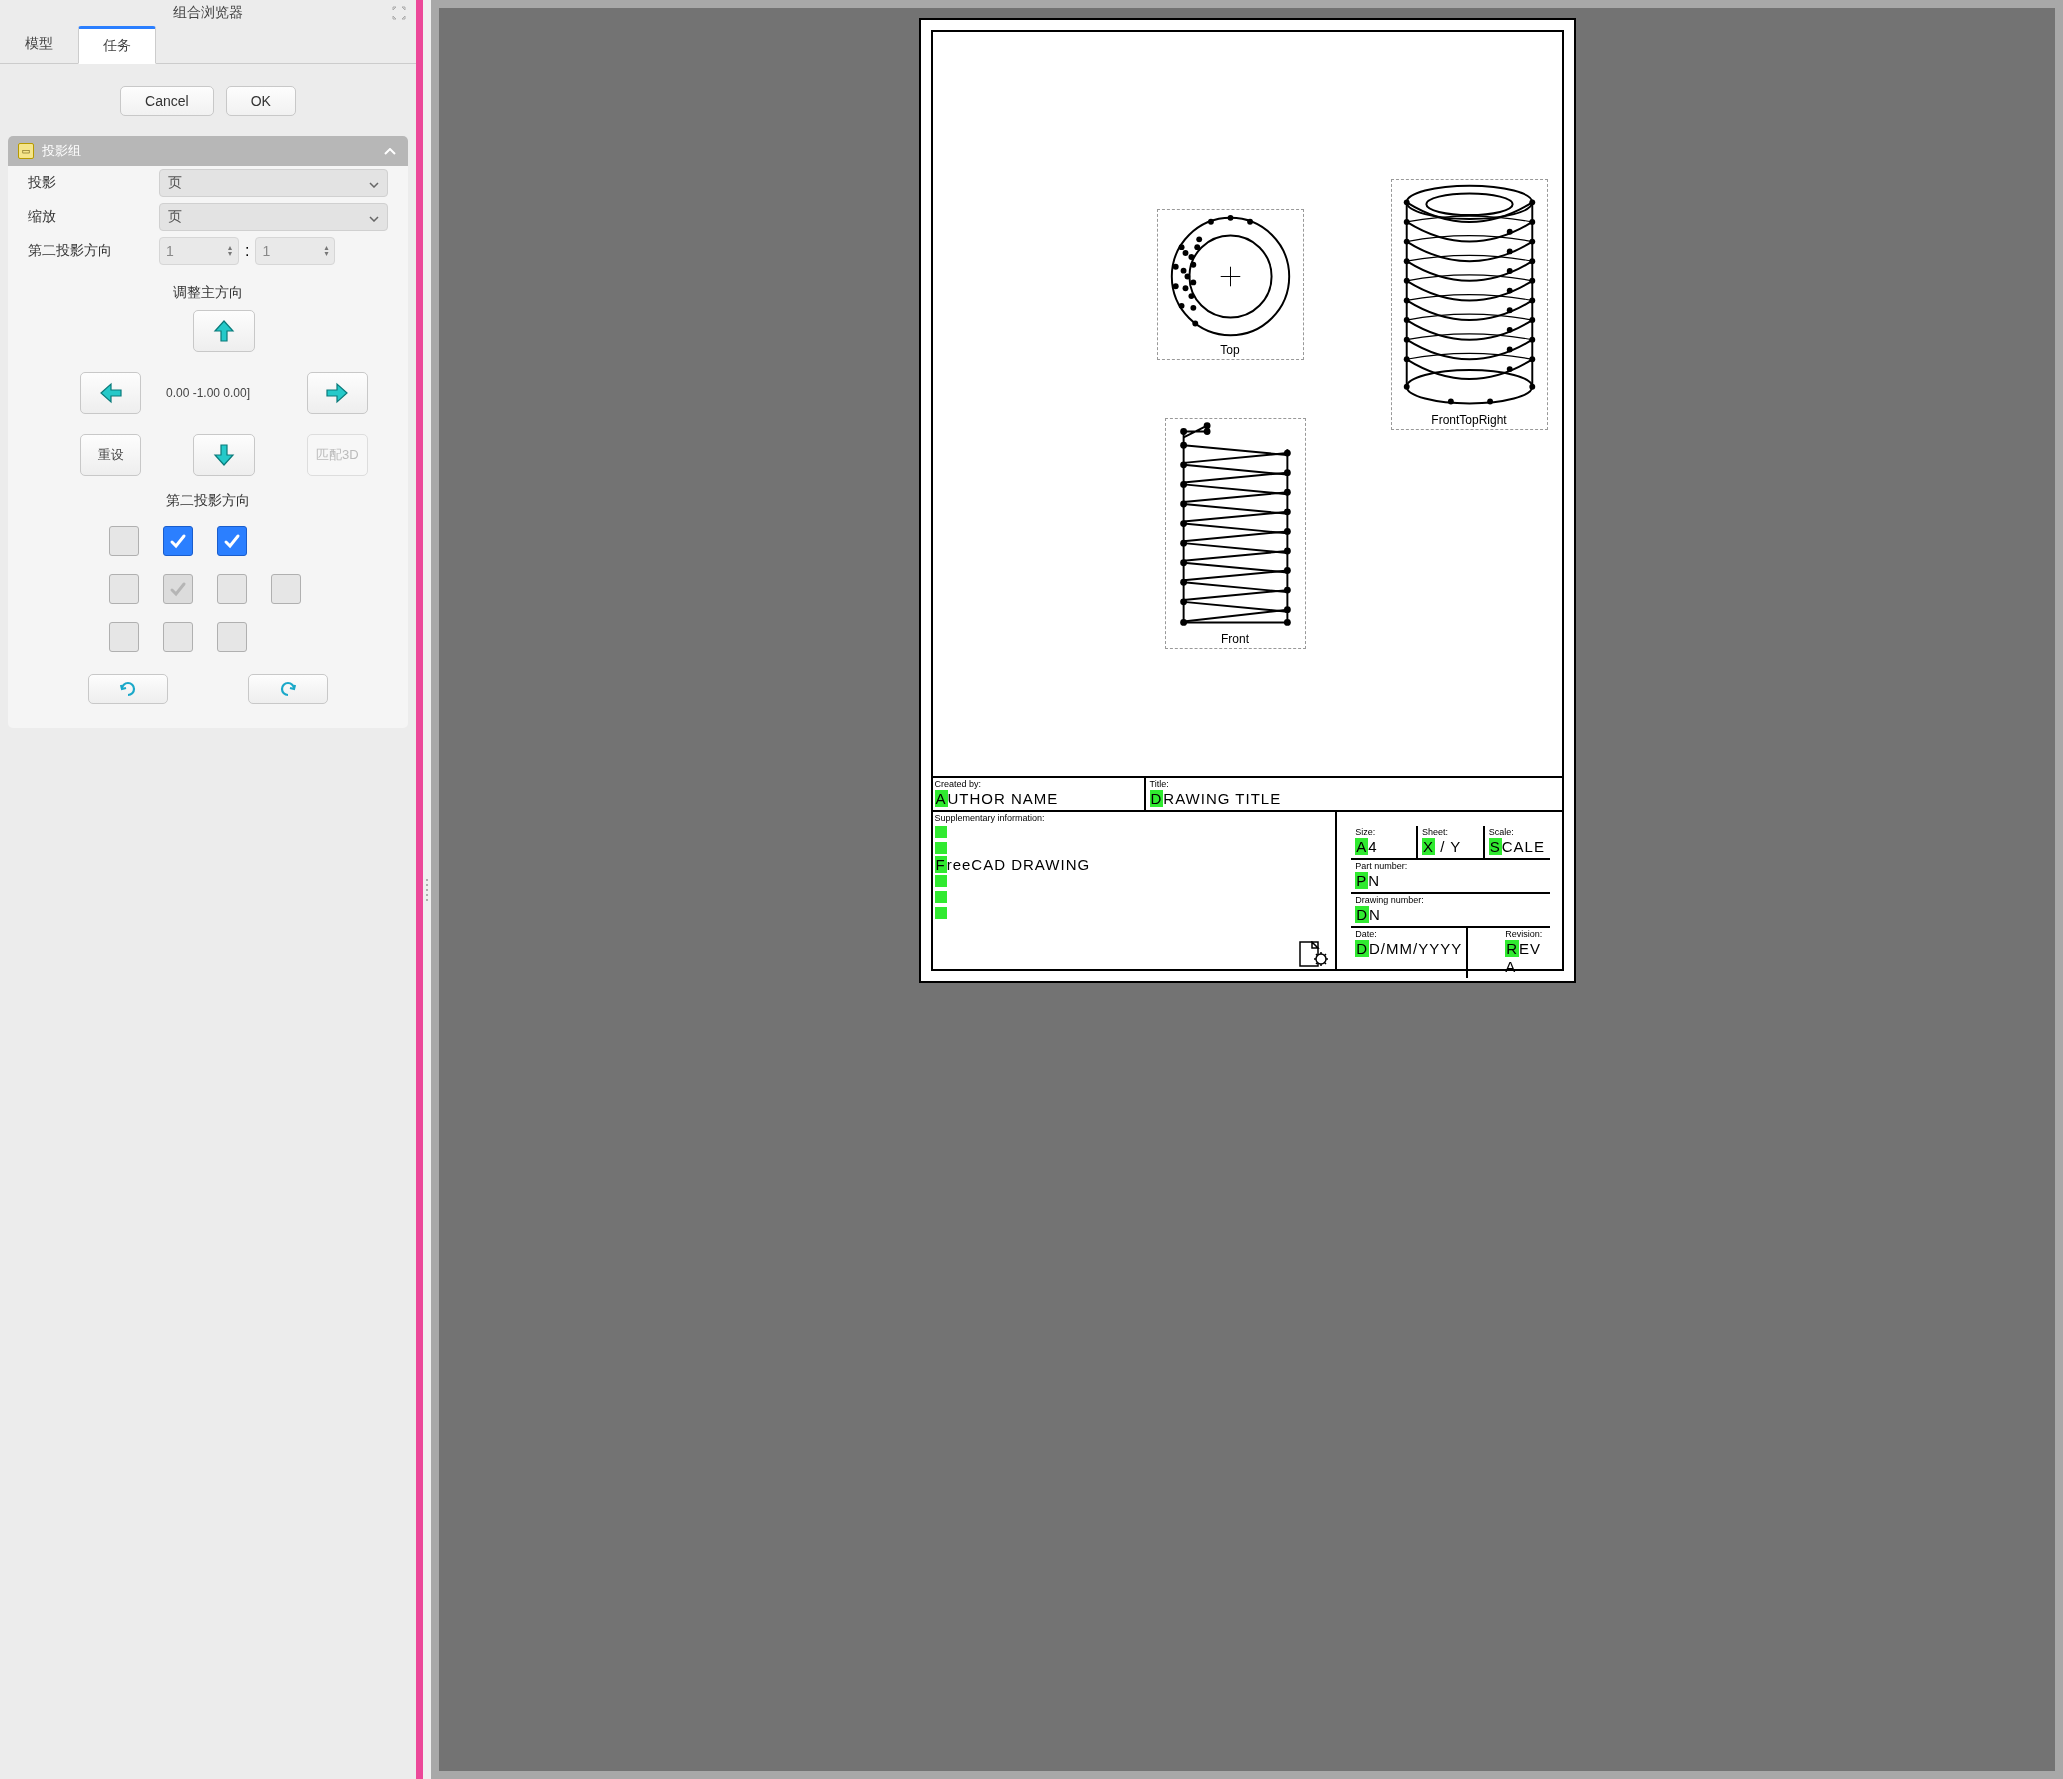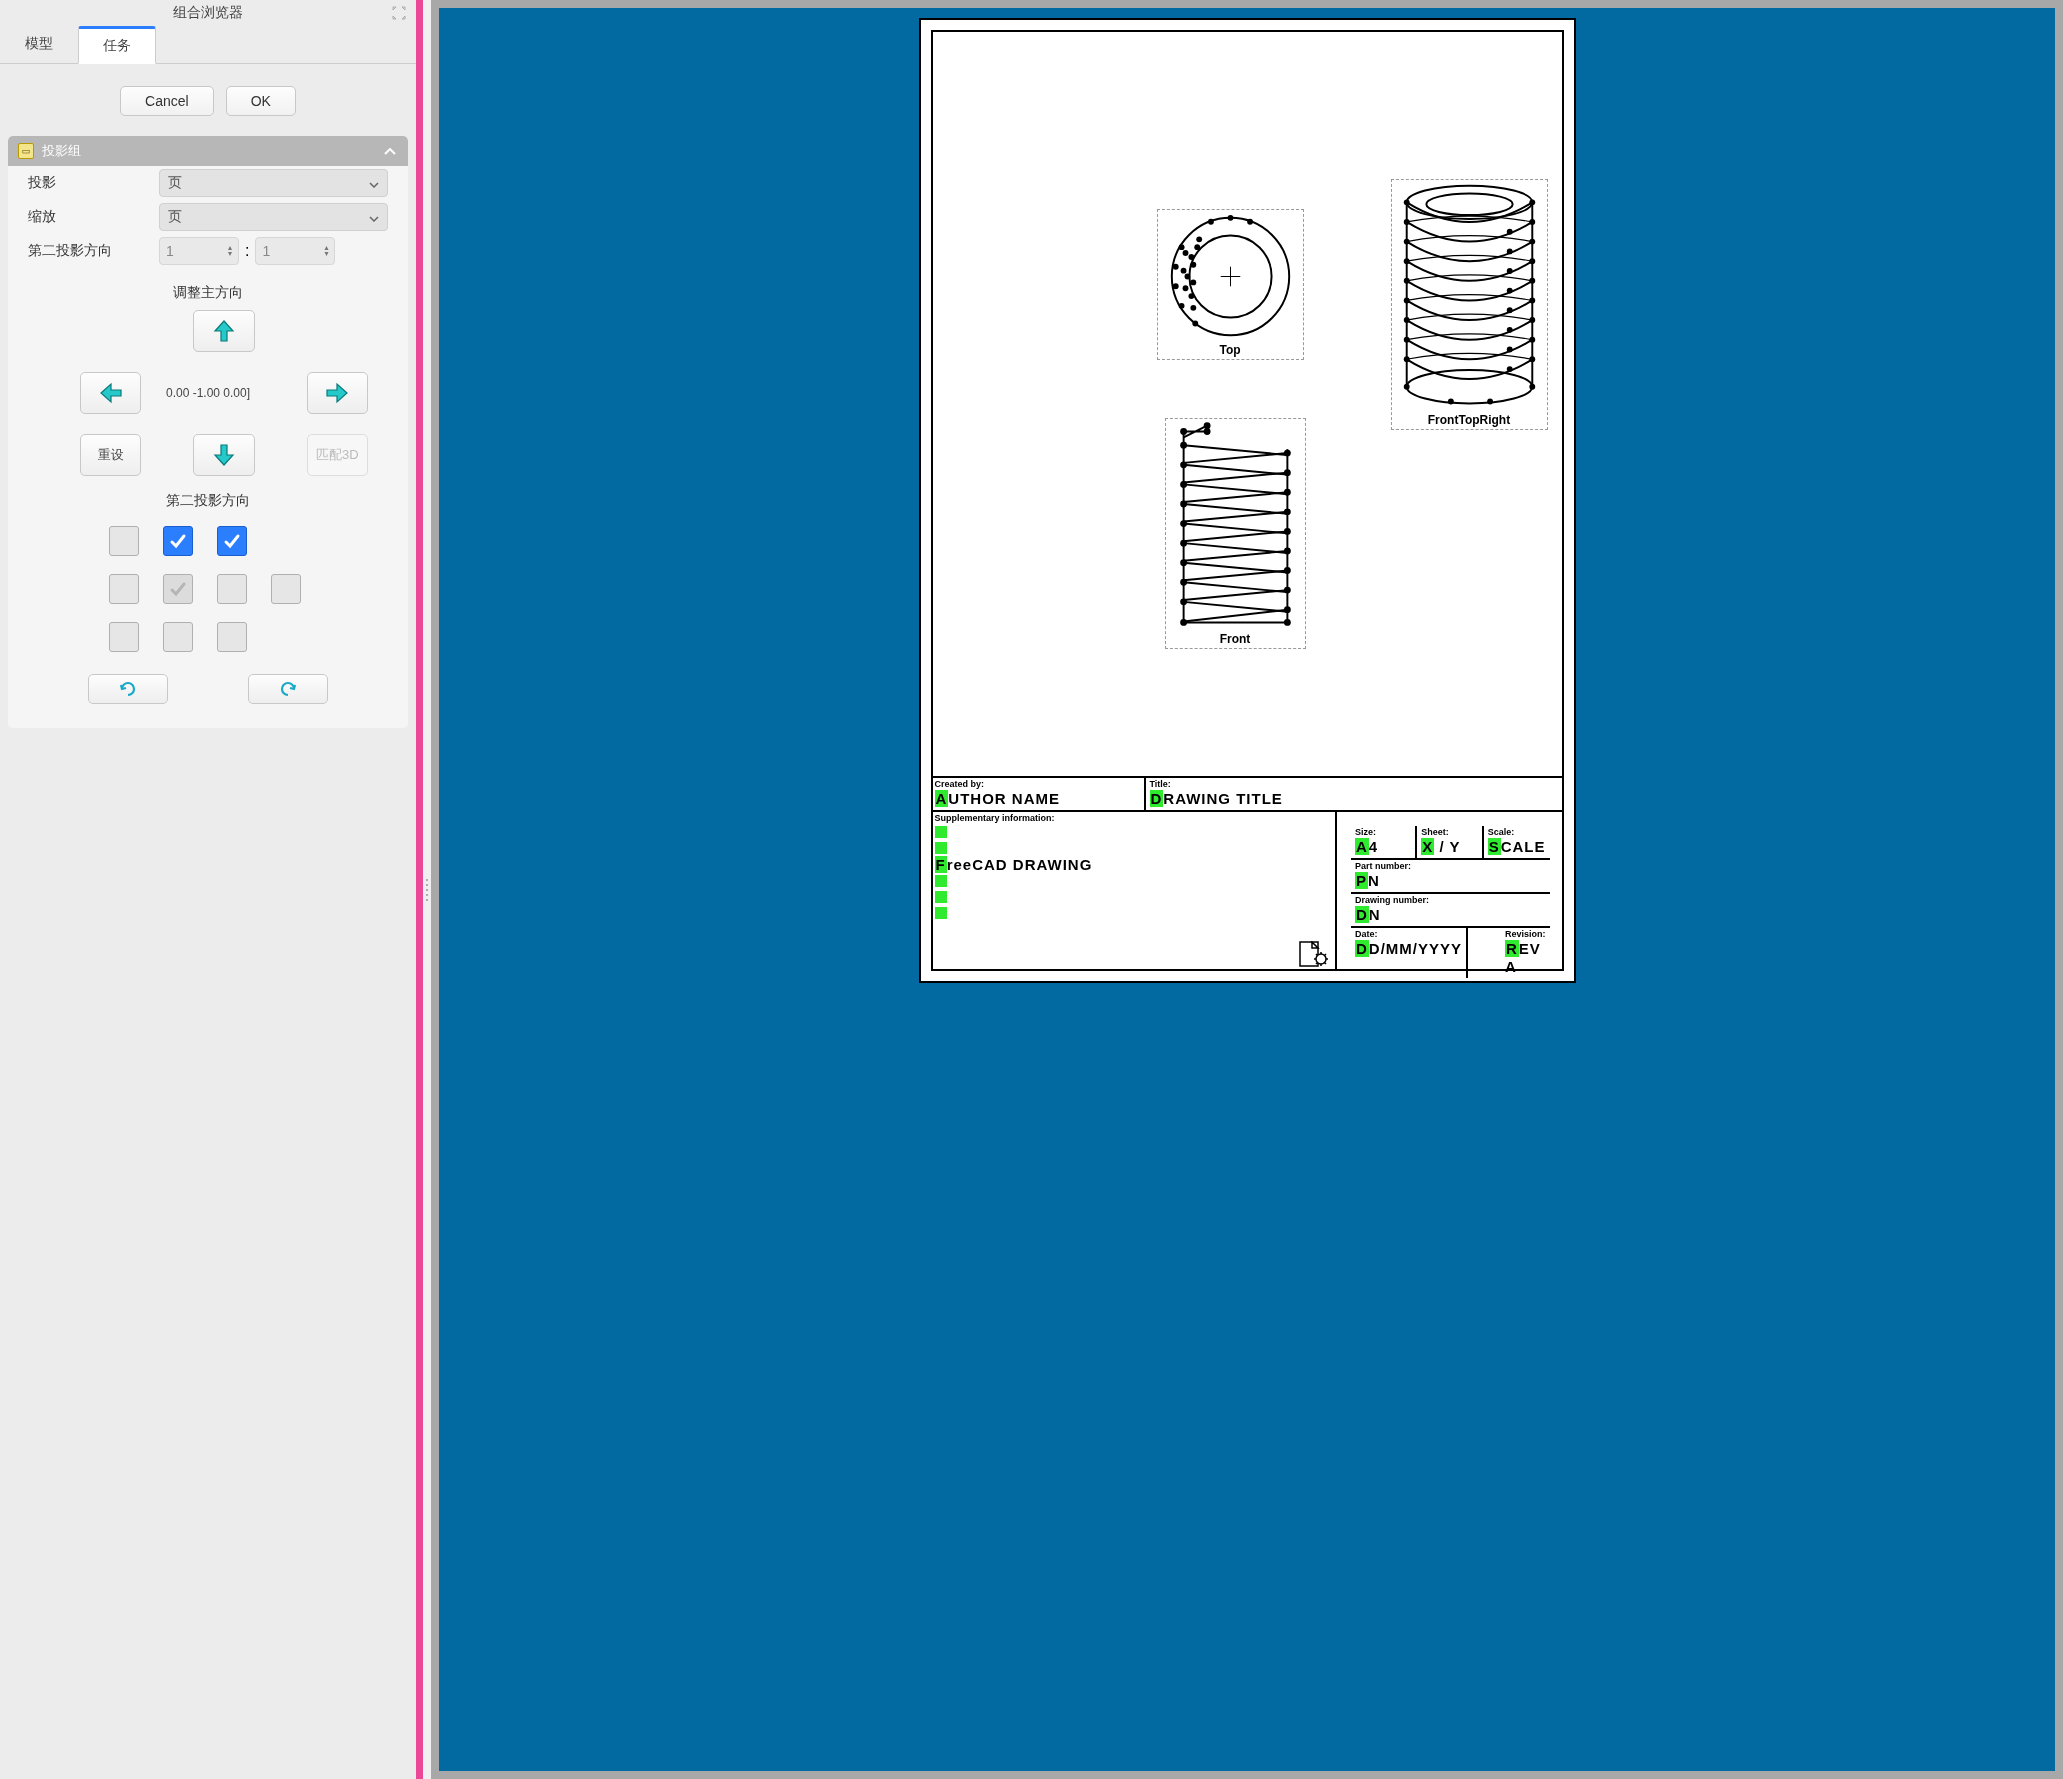--- a/index.html
+++ b/index.html
@@ -49,21 +49,21 @@
 .check.invisible { visibility:hidden; }
 
 .rot-row { display:flex; justify-content:center; gap:80px; padding: 14px 0 4px; }
 .rot-btn { width: 80px; height: 30px; background: linear-gradient(#fdfdfd,#eee); border: 1px solid #c8c8c8; border-radius: 5px; display:flex; align-items:center; justify-content:center; cursor:pointer; }
 
 .resize-handle { width: 8px; background: #f0f0f0; display:flex; align-items:center; justify-content:center; cursor:col-resize; }
 .resize-dots { display:flex; flex-direction:column; gap:3px; }
 .resize-dots span { width:2px; height:2px; background:#999; border-radius:50%; }
 
 .canvas-area { flex: 1; background: #a8a8a8; padding: 8px; display:flex; overflow:hidden; }
-.scroll-wrap { flex:1; background:#0369a1; overflow:auto; padding: 10px; font-weight: bold; }
+.scroll-wrap { flex:1; background:#737373; overflow:auto; padding: 10px; }
 .page { width: 657px; height: 965px; background: #fff; border: 2px solid #000; margin: 0 auto; position: relative; }
 .page-inner { position:absolute; inset: 10px; border: 2px solid #000; }
 
 .view-box { position:absolute; border: 1px dashed #999; text-align:center; font-family: Arial; }
 .view-box .lbl { position:absolute; bottom:2px; left:0; right:0; font-size:12px; color:#000; }
 
 .title-block { position:absolute; left:-2px; right:-2px; bottom:-2px; border-top:2px solid #000; font-family: "Courier New", monospace; }
 .tb-row { display:flex; border-bottom:2px solid #000; }
 .tb-row:last-child { border-bottom:none; }
 .tb-cell { border-right: 2px solid #000; padding: 1px 4px 2px; position:relative; }

